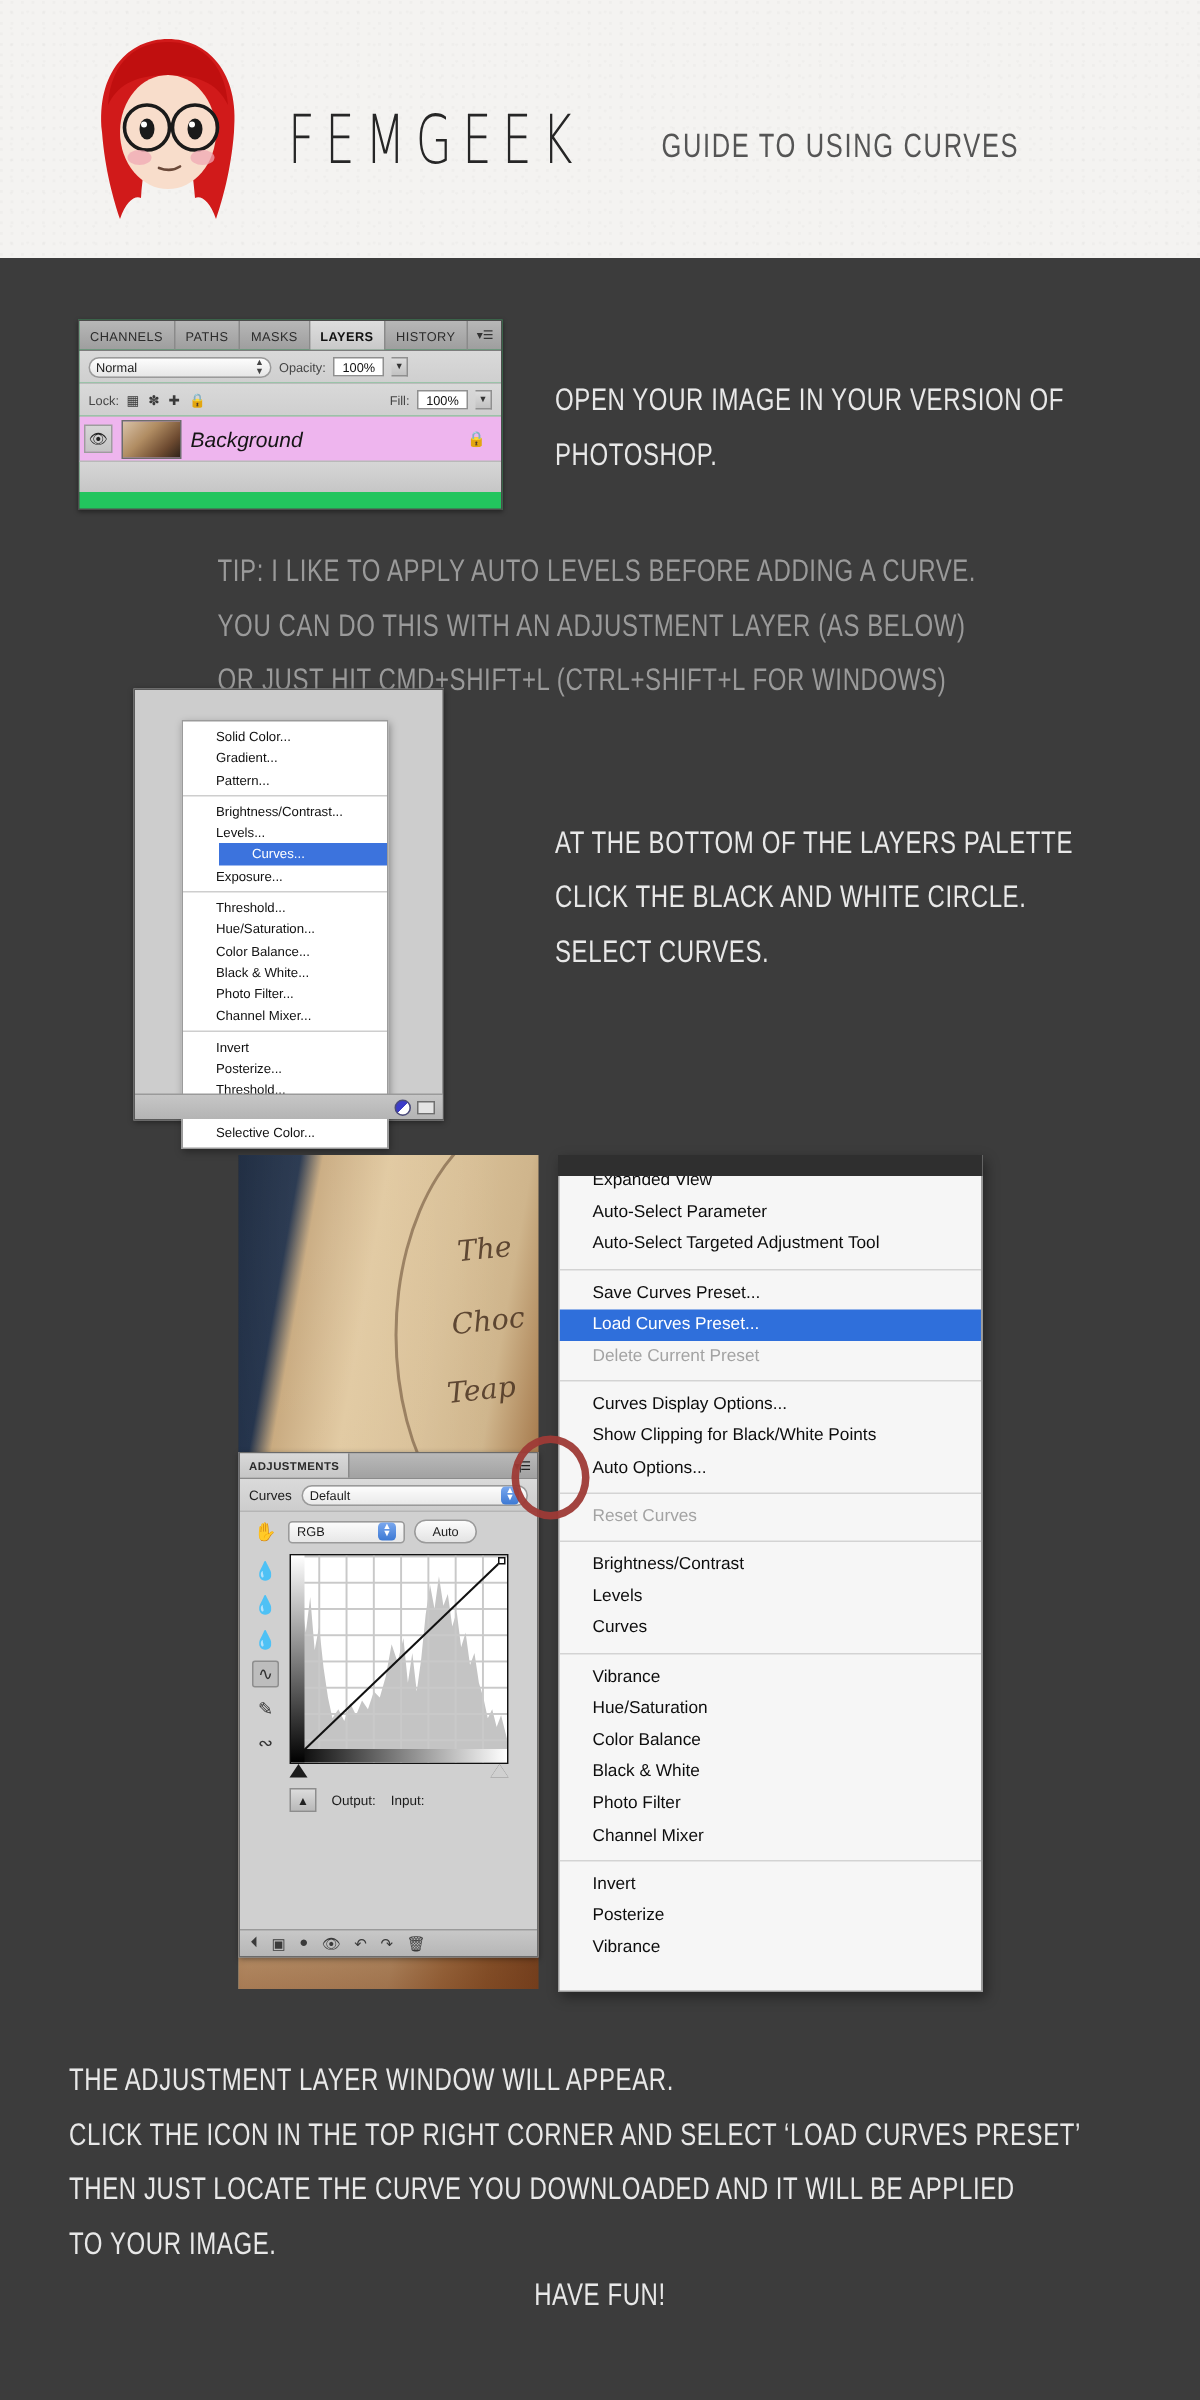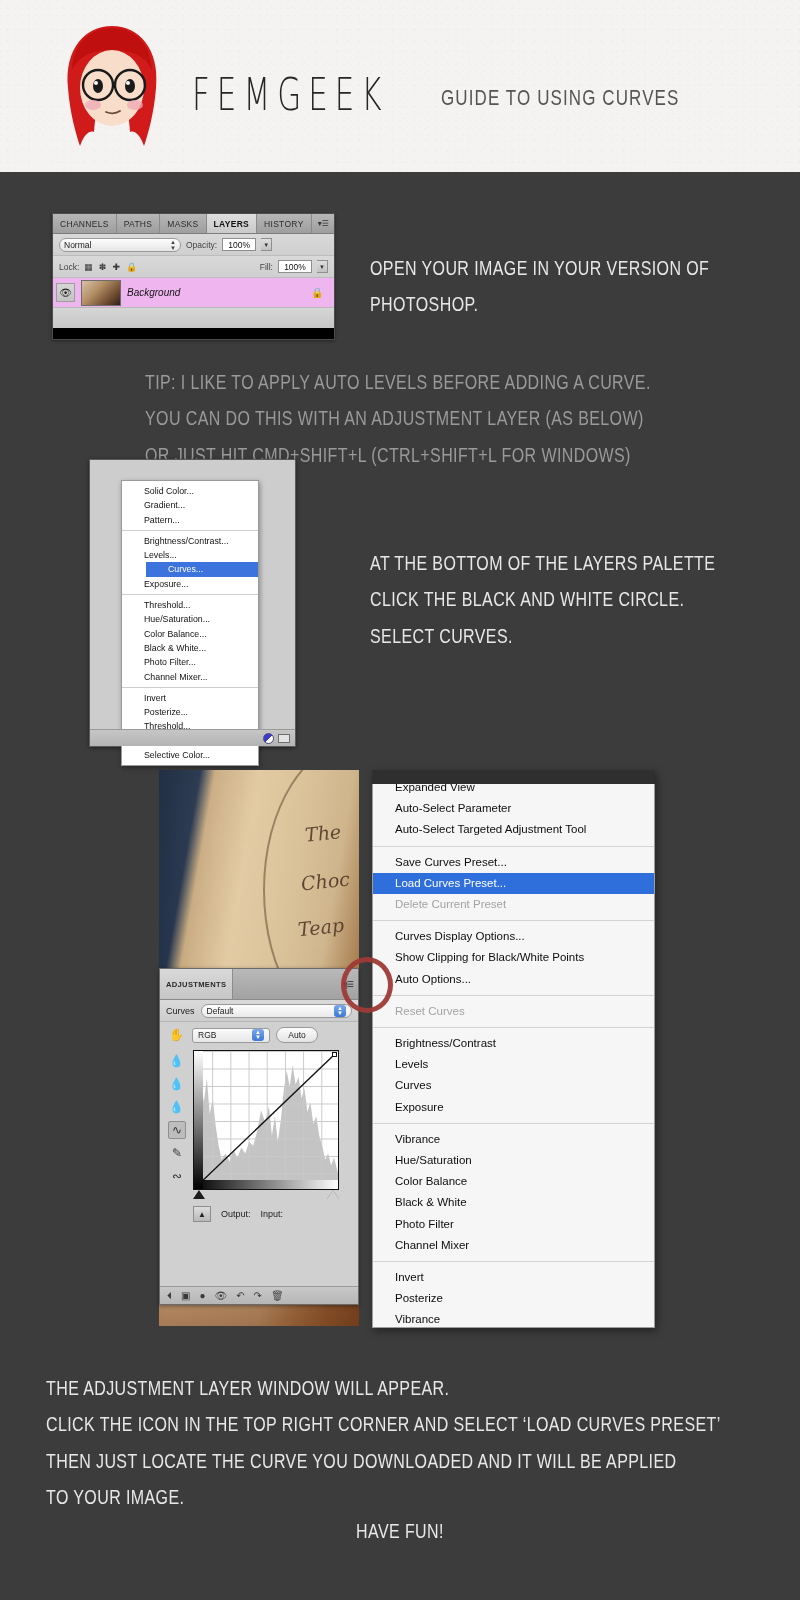--- a/index.html
+++ b/index.html
@@ -46,21 +46,21 @@
     transform-origin: left top;
     white-space: pre-line;
   }
   .bodytext.dim { color: #9a9a9a; }
   .bodytext.center { text-align: center; }
 
   
   .layers-panel {
     position: absolute; left: 52px; top: 213px;
     width: 283px; height: 127px;
-    background: #000000;
+    background: #22c55e;
     border: 1px solid #4c4c4c;
     font-family: "Liberation Sans", sans-serif;
     font-size: 9px;
     box-shadow: 0 1px 3px rgba(0,0,0,.4);
   }
   .lp-tabs {
     display: flex; height: 20px;
     background: linear-gradient(#b7b7b7,#9e9e9e);
     border-bottom: 1px solid #7d7d7d;
     align-items: stretch;
@@ -106,21 +106,21 @@
   }
   .eye-box {
     width: 19px; height: 19px; background: linear-gradient(#d6d6d6,#c4c4c4);
     border: 1px solid #9d9d9d; display: flex; align-items: center; justify-content: center;
     font-size: 10px; color: #222;
   }
   .thumb {
     width: 40px; height: 26px; border: 1px solid #6d6d6d;
     background: linear-gradient(135deg,#d9c2a8 0%,#b08c62 40%,#6d4a30 75%,#2f2219 100%);
   }
-  .lp-layer-name { font-style: italic; font-size: 10px; color: #151515; }
+  .lp-layer-name { font-style: italic; font-size: 14px; color: #151515; }
   .lp-lock-right { margin-left: auto; margin-right: 10px; font-size: 10px; color: #222; }
   .lp-bottom { height: 20px; background: linear-gradient(#d6d6d6,#c6c6c6); }
 
   
   .adj-window {
     position: absolute; left: 89px; top: 459px;
     width: 207px; height: 288px;
     background: #cdcdcd;
     border: 1px solid #5a5a5a;
     box-shadow: 0 1px 4px rgba(0,0,0,.45);
@@ -180,21 +180,21 @@
   }
 
   .curves-panel {
     position: absolute; left: 159px; top: 968px;
     width: 200px; height: 337px;
     background: #d0d0d0; border: 1px solid #6b6b6b;
     font-size: 9px; color: #1c1c1c;
     box-shadow: 0 1px 4px rgba(0,0,0,.4);
   }
   .cp-tabbar {
-    height: 31px; background: linear-gradient(#b9b9b9,#a2a2a2);
+    height: 17px; background: linear-gradient(#b9b9b9,#a2a2a2);
     border-bottom: 1px solid #8b8b8b; display: flex; align-items: center;
   }
   .cp-tabbar .t {
     padding: 0 6px; height: 100%; display: flex; align-items: center;
     font-size: 7.6px; font-weight: bold; color: #2a2a2a; letter-spacing: .3px;
     background: linear-gradient(#d9d9d9,#c6c6c6);
     border-right: 1px solid #8b8b8b;
   }
   .cp-menuico { margin-left: auto; padding: 0 5px; font-size: 8px; color: #222; letter-spacing: -1px; }
   .cp-row1 {
@@ -478,21 +478,20 @@
   <div class="bm-sep"></div>
   <div class="bm-item">Curves Display Options...</div>
   <div class="bm-item">Show Clipping for Black/White Points</div>
   <div class="bm-item">Auto Options...</div>
   <div class="bm-sep"></div>
   <div class="bm-item disabled">Reset Curves</div>
   <div class="bm-sep"></div>
   <div class="bm-item">Brightness/Contrast</div>
   <div class="bm-item">Levels</div>
   <div class="bm-item">Curves</div>
-  <div class="bm-item">Exposure</div>
   <div class="bm-sep"></div>
   <div class="bm-item">Vibrance</div>
   <div class="bm-item">Hue/Saturation</div>
   <div class="bm-item">Color Balance</div>
   <div class="bm-item">Black &amp; White</div>
   <div class="bm-item">Photo Filter</div>
   <div class="bm-item">Channel Mixer</div>
   <div class="bm-sep"></div>
   <div class="bm-item">Invert</div>
   <div class="bm-item">Posterize</div>

